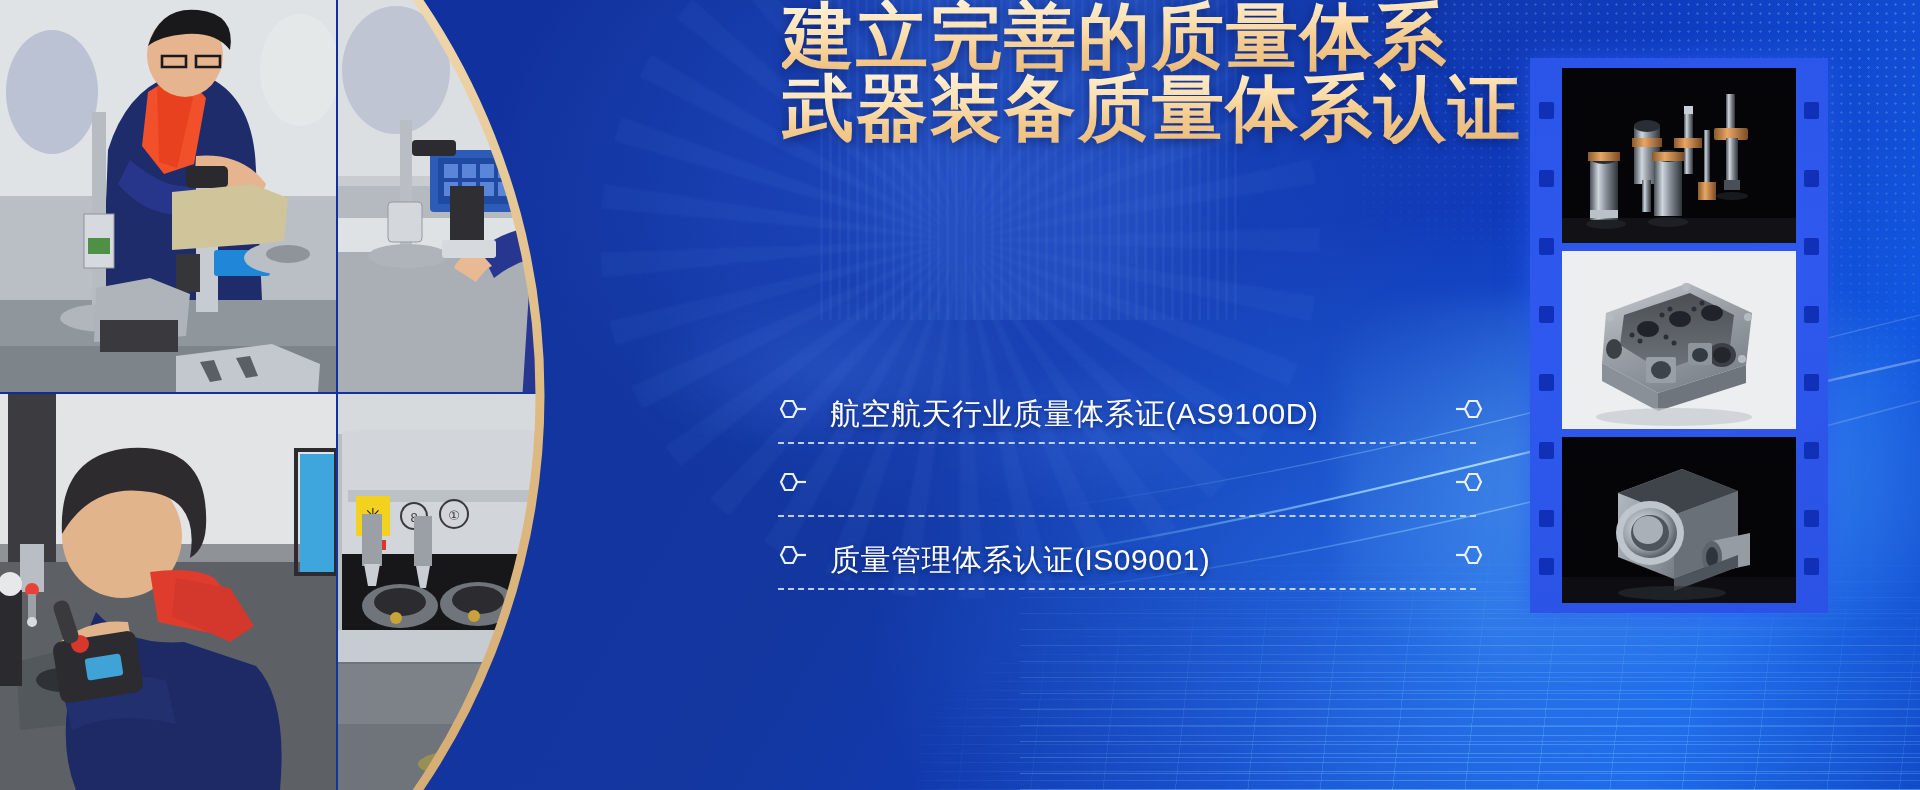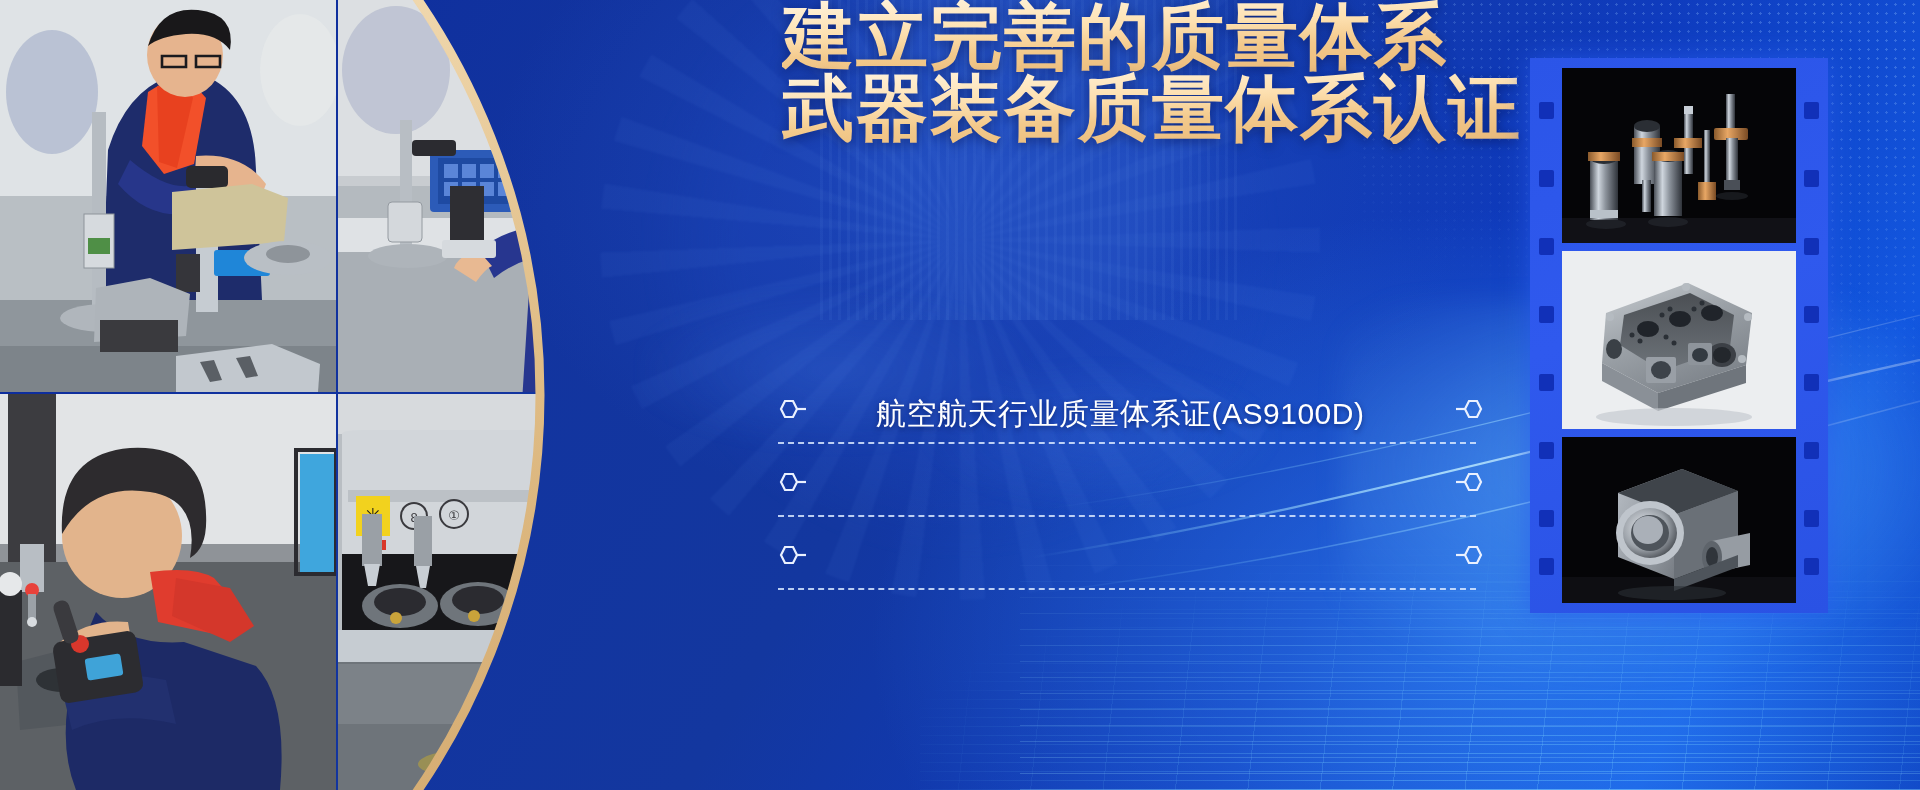--- a/index.html
+++ b/index.html
@@ -105,21 +105,20 @@
   }
   .hl1 { top:168px; }
   .hl2 { top:252px; }
 
   .certs { position:absolute; left:72px; top:388px; width:700px; }
   .cert-row { position:relative; height:73px; }
   .cert-text {
     position:absolute; left:58px; top:6px;
     font-size:30px; color:#ffffff; letter-spacing:.5px; white-space:nowrap;
     text-shadow:0 2px 5px rgba(2,14,70,.55);
-    margin-left:46px;
   }
   .hexbullet { position:absolute; left:0; top:10px; }
   .hexbullet.right { left:auto; right:-18px; top:10px; transform:scaleX(-1); }
   .dash {
     position:absolute; left:6px; right:-4px; top:54px; height:0;
     border-top:2px dashed rgba(216,232,255,.85);
   }
 
   
   #filmstrip {
@@ -415,20 +414,21 @@
           <line x1="25" y1="11" x2="34" y2="11" stroke="#eaf1ff" stroke-width="2.2"></line>
         </svg>
         <div class="dash"></div>
       </div>
 
       <div class="cert-row">
         <svg class="hexbullet" width="34" height="22" viewBox="0 0 34 22">
           <path d="M13 3 L21 3 L25 11 L21 19 L13 19 L9 11 Z" fill="none" stroke="#eaf1ff" stroke-width="2.2"></path>
           <line x1="25" y1="11" x2="34" y2="11" stroke="#eaf1ff" stroke-width="2.2"></line>
         </svg>
+        <span class="cert-text">质量管理体系认证(IS09001)</span>
         <svg class="hexbullet right" width="34" height="22" viewBox="0 0 34 22">
           <path d="M13 3 L21 3 L25 11 L21 19 L13 19 L9 11 Z" fill="none" stroke="#eaf1ff" stroke-width="2.2"></path>
           <line x1="25" y1="11" x2="34" y2="11" stroke="#eaf1ff" stroke-width="2.2"></line>
         </svg>
         <div class="dash"></div>
       </div>
 
     </div>
   </div>
 

